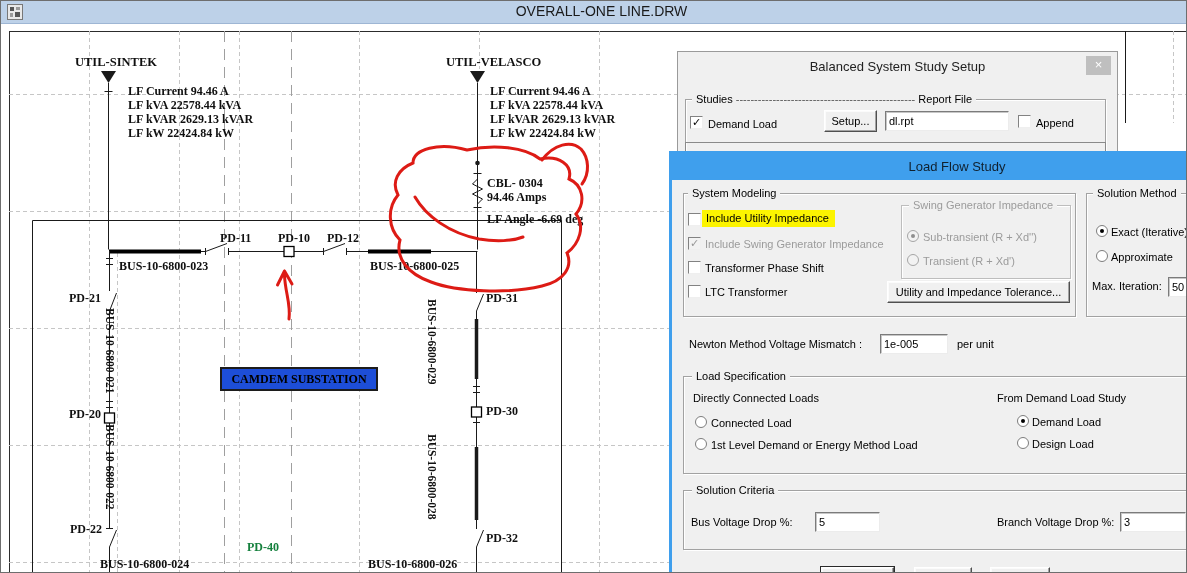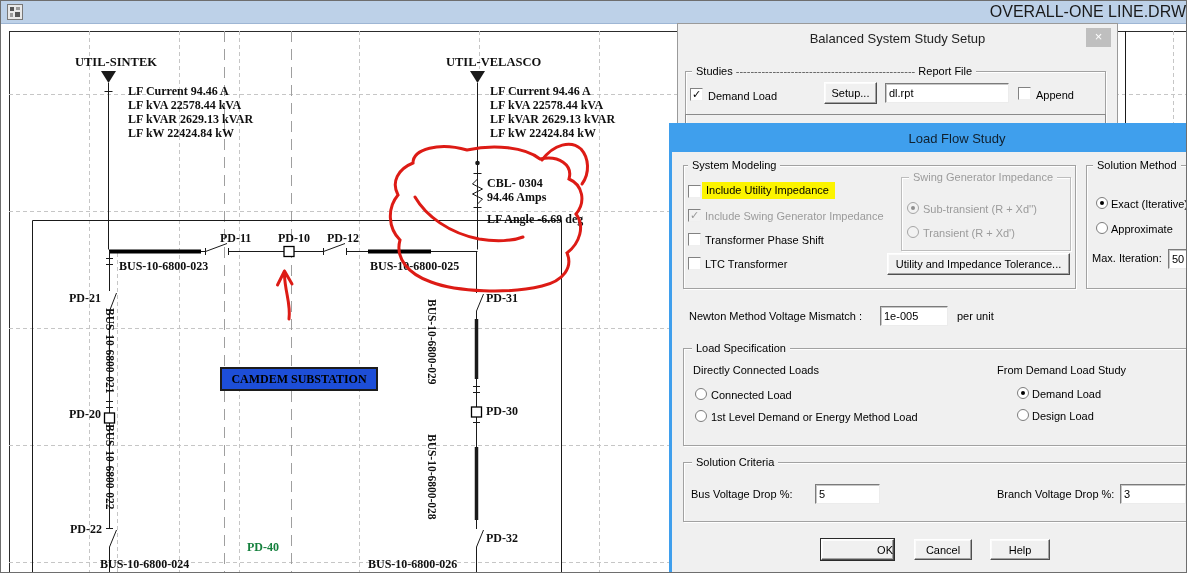--- a/index.html
+++ b/index.html
@@ -1,35 +1,35 @@
 <!DOCTYPE html>
 <html><head>
 <meta charset="utf-8">
 <style>
   html,body{margin:0;padding:0;background:#888;}
   #win{position:relative;width:1187px;height:573px;background:#fff;border:1px solid #6e6e6e;
        box-sizing:border-box;overflow:hidden;font-family:"Liberation Sans","DejaVu Sans",sans-serif;}
   
   #titlebar{position:absolute;left:0;top:0;width:100%;height:22px;background:#bdd1e8;
             border-bottom:1px solid #9eb6d4;}
-  #titlebar .ttl{position:absolute;left:16px;right:0;top:2px;text-align:right;font-size:16px;color:#1a1a1a;}
+  #titlebar .ttl{position:absolute;left:16px;right:0;top:2px;text-align:center;font-size:14px;color:#1a1a1a;}
   #appicon{position:absolute;left:6px;top:3px;width:16px;height:16px;}
   
   .lbl{position:absolute;font-family:"Liberation Serif","DejaVu Serif",serif;font-weight:bold;
        font-size:12px;color:#101010;white-space:nowrap;z-index:2;line-height:13px;}
   .lfblock div{height:14px;}
   .rot{transform:rotate(90deg);transform-origin:0 0;font-size:11.5px;}
   .gray{color:#15803d;}
   #camdem{position:absolute;left:219px;top:366px;width:154px;height:20px;border:2px solid #1c1c1c;
           background:#1d4ed8;text-align:center;line-height:20px;z-index:2;
           font-family:"Liberation Serif","DejaVu Serif",serif;font-weight:bold;font-size:12px;}
   svg.layer{position:absolute;left:0;top:0;z-index:1;}
   svg#redlayer{z-index:3;pointer-events:none;}
   
-  .dlg{box-sizing:border-box;font-size:11px;color:#000;}
+  .dlg{box-sizing:border-box;font-size:11px;color:#000;margin-top:28px;}
   .grp{position:absolute;border:1px solid #a2a2a2;box-shadow:1px 1px 0 #fff, inset 1px 1px 0 #fff;}
   .grp-lab{position:absolute;background:#f0f0f0;padding:0 4px;line-height:12px;white-space:nowrap;z-index:2;}
   .cb{position:absolute;width:13px;height:13px;background:#fff;border:1px solid;
       border-color:#828282 #efefef #efefef #828282;box-sizing:border-box;}
   .cb.checked::after{content:'✓';position:absolute;left:1px;top:-1px;font-size:11px;font-weight:bold;color:#000;}
   .cb.dis{background:#f2f2f2;}
   .cb.dis::after{color:#979797;}
   .rb{position:absolute;width:12px;height:12px;border-radius:50%;background:#fff;border:1px solid #7d7d7d;box-sizing:border-box;}
   .rb.sel::after{content:'';position:absolute;left:3px;top:3px;width:4px;height:4px;border-radius:50%;background:#000;}
   .rb.dis{background:#f2f2f2;border-color:#a5a5a5;}

